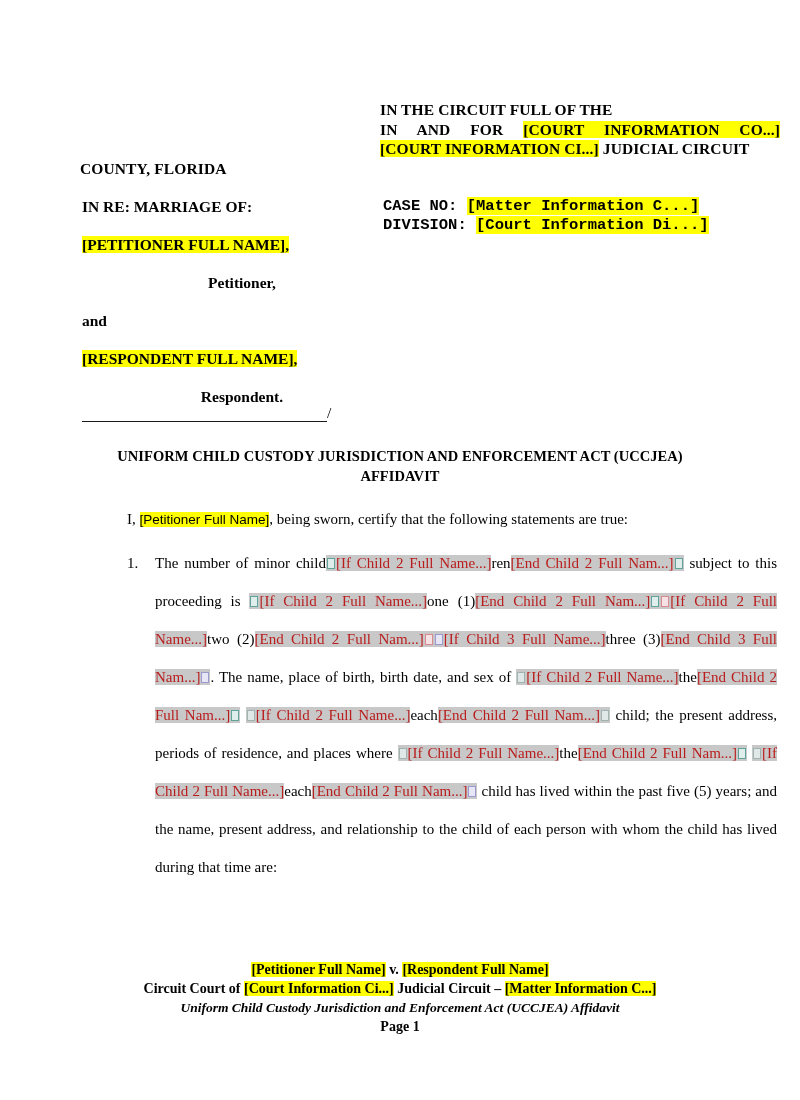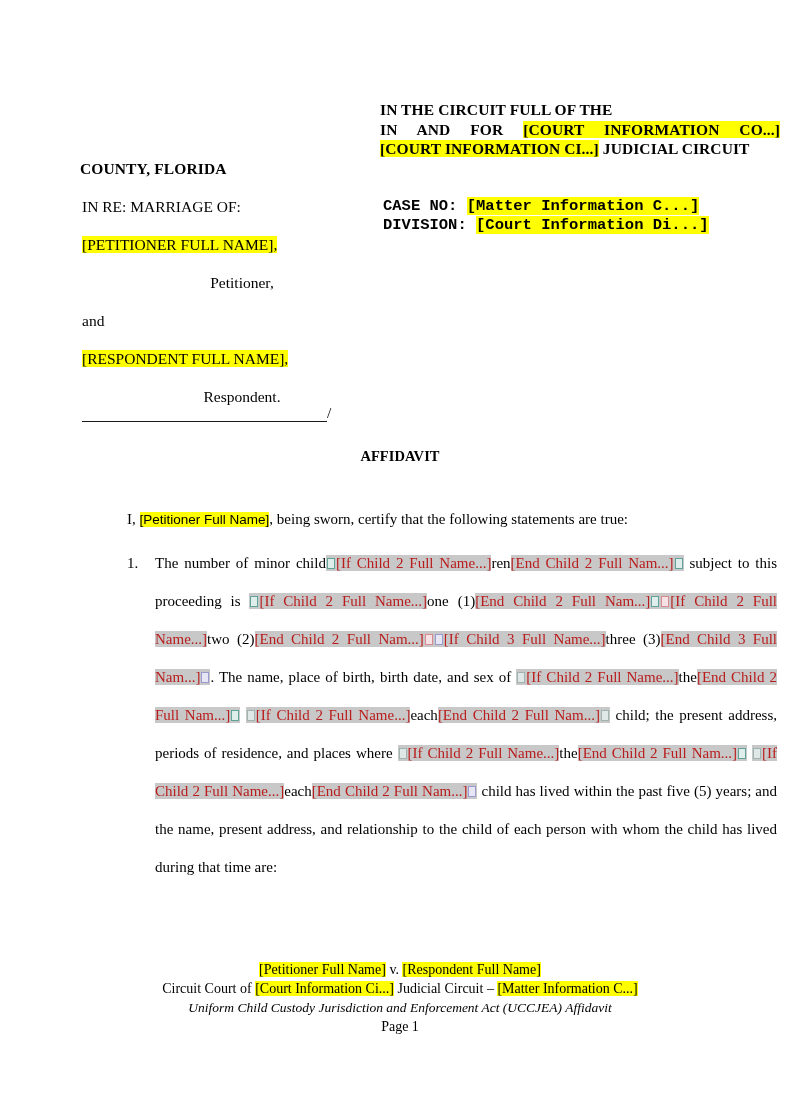--- a/index.html
+++ b/index.html
@@ -48,21 +48,21 @@
   .ch-line.full {
     padding-left: 0;
   }
 
   
   .parties {
     position: absolute;
     left: 82px;
     top: 197px;
     width: 260px;
-    font-weight: normal;
+    font-weight: bold;
     font-size: 15.5px;
     line-height: 19px;
   }
   .parties .row { margin-bottom: 19px; }
   .parties .centered { text-align: center; padding-left: 60px; }
   .sig-rule {
     position: absolute;
     left: 82px;
     top: 421px;
     width: 245px;
@@ -132,20 +132,21 @@
 
   
   .footer {
     position: absolute;
     left: 50px;
     top: 960px;
     width: 700px;
     text-align: center;
     font-size: 14px;
     line-height: 19px;
+    font-weight: bold;
   }
   .footer .f-line { white-space: nowrap; }
   .footer .f-ital {
     font-style: italic;
     font-size: 13.5px;
   }
   .footer .f-page { font-size: 14px; }
 
   
   .hl {
@@ -196,20 +197,21 @@
   </div>
   <div class="sig-rule"></div>
   <div class="slash-mark">/</div>
 
   <div class="case-block">
     <div><span>CASE NO:</span> <span class="hl">[Matter Information C...]</span></div>
     <div><span>DIVISION:</span> <span class="hl">[Court Information Di...]</span></div>
   </div>
 
   <div class="doc-title">
+    <div>UNIFORM CHILD CUSTODY JURISDICTION AND ENFORCEMENT ACT (UCCJEA)</div>
     <div>AFFIDAVIT</div>
   </div>
 
   <div class="intro">
     <span>I,</span>
     <span class="hl fld-sans">[Petitioner Full Name]</span><span>, being sworn, certify that the following statements are true:</span>
   </div>
 
   <div class="numbered">
     <span class="num">1.</span>

